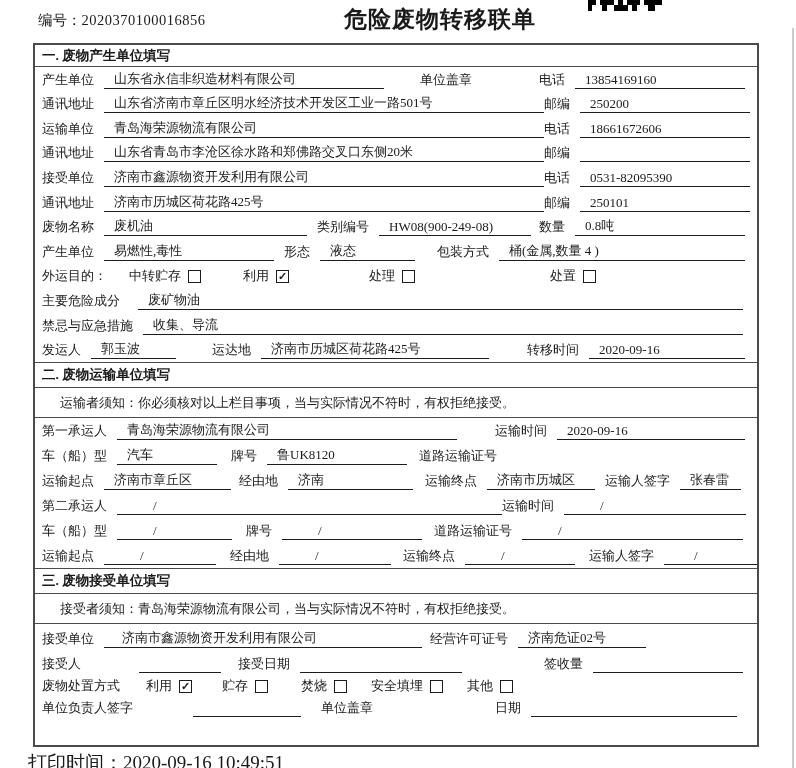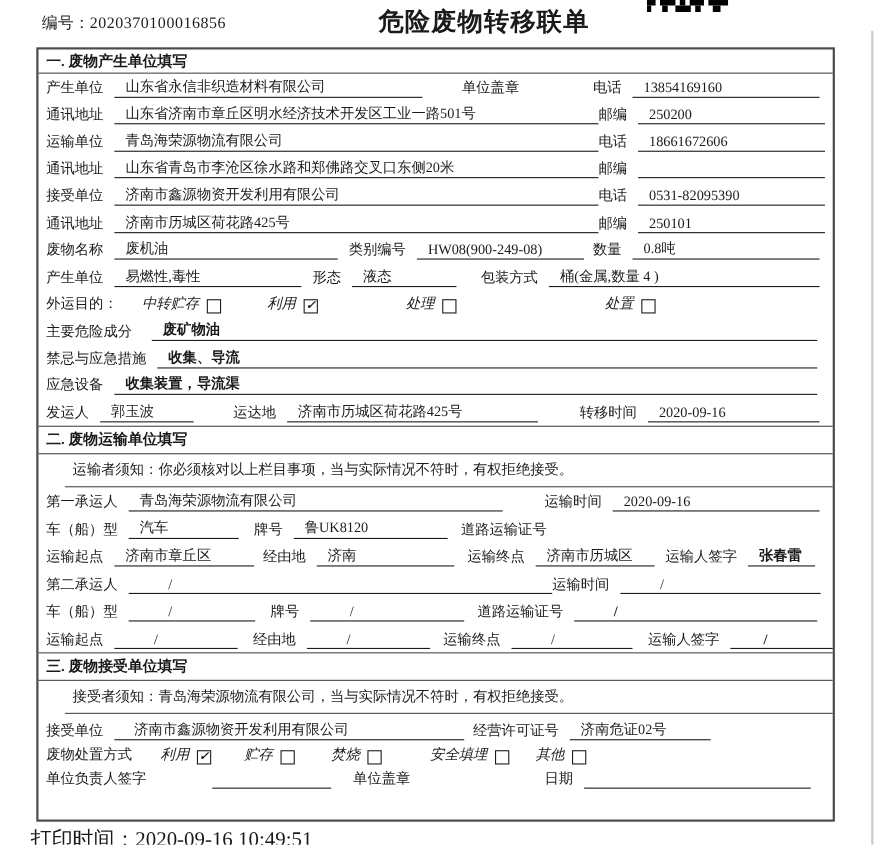--- a/index.html
+++ b/index.html
@@ -16,33 +16,33 @@
   .edge-line { position:absolute; right:2px; top:28px; bottom:0; width:2px; background:#cbcbcb; }
   .serial { position:absolute; left:38px; top:11px; font-size:14.5px; white-space:nowrap; }
   .serial .num { font-size:14.5px; letter-spacing:0.5px; }
   .doc-title { position:absolute; left:160px; top:4px; width:560px; text-align:center;
     font-size:23px; font-weight:bold; letter-spacing:1px; }
   .formbox { position:absolute; left:33px; top:43px; width:726px; height:704px;
     border:2px solid #4b4b4b; background:#fff; display:flex; flex-direction:column; }
   .sec-h { font-weight:bold; font-size:13.5px; padding-left:7px; display:flex; align-items:center;
     border-bottom:1.5px solid #4b4b4b; height:22px; flex:0 0 auto; }
   .sec-h.bt { border-top:1.5px solid #4b4b4b; height:26px; }
-  .notice { font-size:13px; padding-left:7px; display:flex; align-items:center;
-    border-bottom:1.5px solid #4b4b4b; height:30px; flex:0 0 auto;margin-left:24px; }
+  .notice { font-size:13px; padding-left:25px; display:flex; align-items:center;
+    border-bottom:1.5px solid #4b4b4b; height:30px; flex:0 0 auto; }
   .row { display:flex; align-items:flex-end; padding:0 0 3px 7px; font-size:13px;
     white-space:nowrap; flex:0 0 auto; }
   .h1 { height:24.6px; } .h2 { height:25px; } .h3 { height:27px; } .h4 { height:22px; }
   .lb { white-space:nowrap; margin-right:10px; }
   .uv { border-bottom:1px solid #1c1c1c; padding:0 2px 0 10px; min-height:17px;
     white-space:nowrap; overflow:visible; flex:0 0 auto; }
-  .fill { flex:1 1 auto; margin-right:14px;font-weight:bold; }
+  .fill { flex:1 1 auto; margin-right:14px; }
   .mla { margin-left:auto; }
   .rv { width:170px; margin-right:12px; }
   .sl { padding-left:36px; }
-  .opt { display:flex; align-items:flex-end;font-style:italic; }
+  .opt { display:flex; align-items:center; }
   .cb { display:inline-block; width:13px; height:13px; border:1.5px solid #1c1c1c;
     font-size:11px; line-height:11px; text-align:center; margin-left:7px; font-weight:bold; }
   .print-time { position:absolute; left:28px; top:750px; font-size:19px; }
 </style>
 </head>
 <body>
 
 <div class="page">
 
   <svg class="qr-frag" viewBox="0 0 74 11" xmlns="http://www.w3.org/2000/svg">
@@ -152,24 +152,20 @@
     <div class="row h1">
       <span class="lb" style="margin-right:18px">主要危险成分</span>
       <span class="uv fill">废矿物油</span>
     </div>
 
     <div class="row h1">
       <span class="lb">禁忌与应急措施</span>
       <span class="uv fill">收集、导流</span>
     </div>
 
-    <div class="row h1">
-      <span class="lb">应急设备</span>
-      <span class="uv fill">收集装置，导流渠</span>
-    </div>
 
     <div class="row h1">
       <span class="lb">发运人</span>
       <span class="uv" style="width:85px">郭玉波</span>
       <span class="lb" style="margin-left:36px">运达地</span>
       <span class="uv" style="width:228px">济南市历城区荷花路425号</span>
       <span class="lb mla">转移时间</span>
       <span class="uv" style="width:156px; margin-right:12px">2020-09-16</span>
     </div>
 
@@ -232,36 +228,44 @@
     <div class="sec-h bt">三. 废物接受单位填写</div>
     <div class="notice">接受者须知：青岛海荣源物流有限公司，当与实际情况不符时，有权拒绝接受。</div>
 
     <div class="row h3">
       <span class="lb">接受单位</span>
       <span class="uv" style="width:318px; padding-left:18px">济南市鑫源物资开发利用有限公司</span>
       <span class="lb" style="margin-left:8px">经营许可证号</span>
       <span class="uv" style="width:128px">济南危证02号</span>
     </div>
 
+    <div class="row h2">
+      <span class="lb">接受人</span>
+      <span class="uv" style="width:82px; margin-left:48px"></span>
+      <span class="lb" style="margin-left:17px">接受日期</span>
+      <span class="uv" style="width:162px"></span>
+      <span class="lb" style="margin-left:82px">签收量</span>
+      <span class="uv fill"></span>
+    </div>
 
     <div class="row h4">
       <span class="lb">废物处置方式</span>
       <span class="opt" style="margin-left:16px">
         <span>利用</span>
         <span class="cb">✓</span>
       </span>
       <span class="opt" style="margin-left:30px">
         <span>贮存</span>
         <span class="cb"></span>
       </span>
       <span class="opt" style="margin-left:33px">
         <span>焚烧</span>
         <span class="cb"></span>
       </span>
-      <span class="opt" style="margin-left:44px">
+      <span class="opt" style="margin-left:24px">
         <span>安全填埋</span>
         <span class="cb"></span>
       </span>
       <span class="opt" style="margin-left:24px">
         <span>其他</span>
         <span class="cb"></span>
       </span>
     </div>
 
     <div class="row h4">

